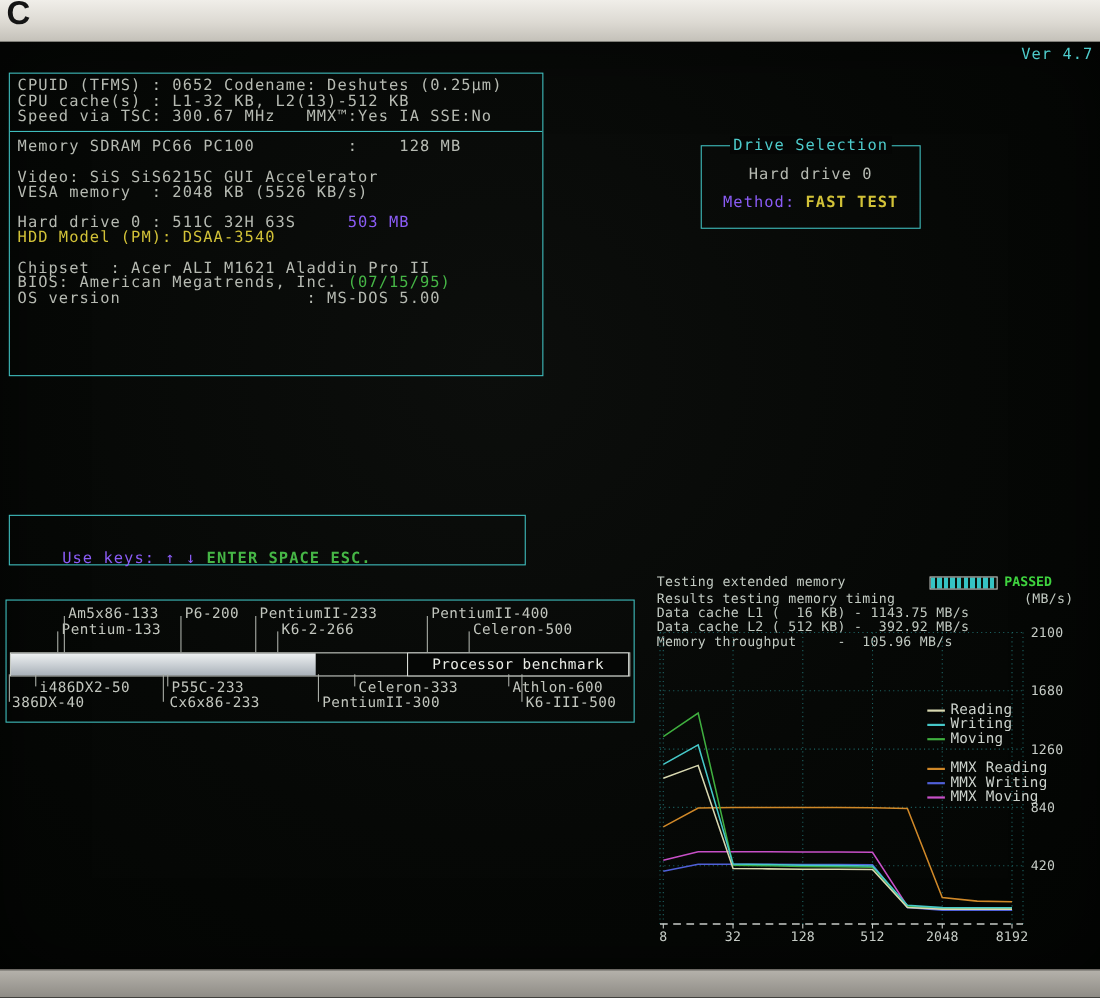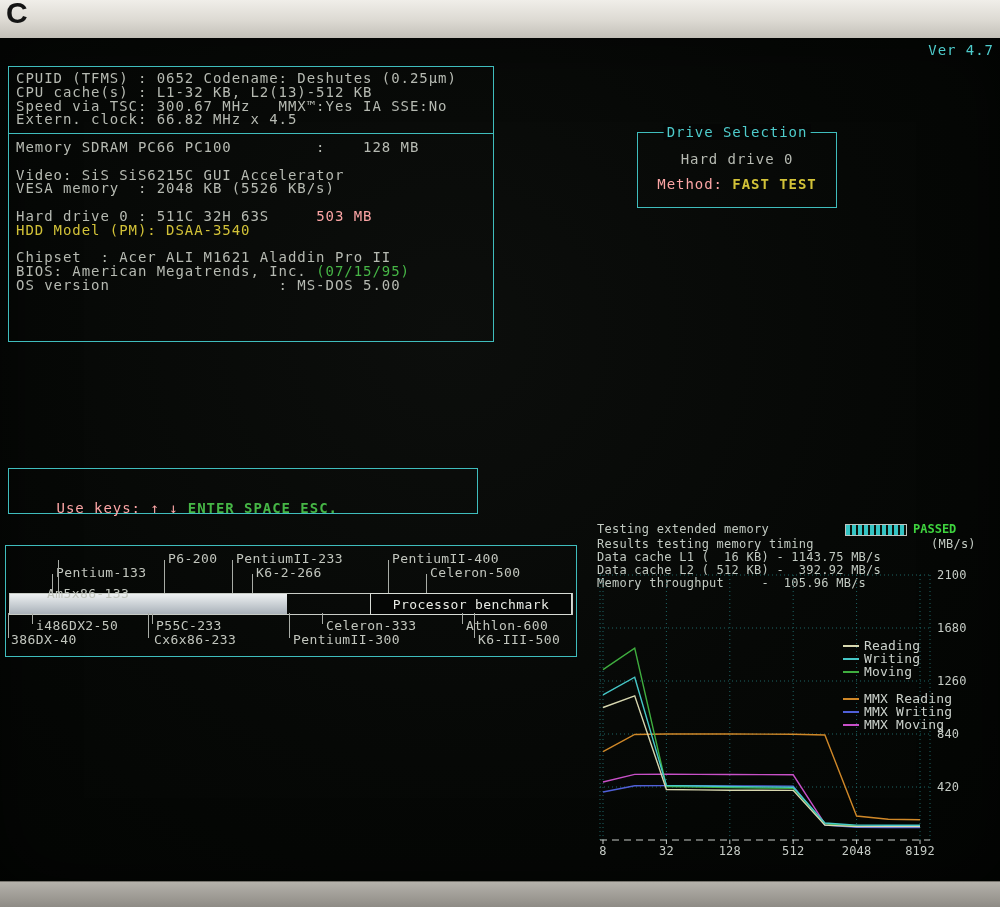--- a/index.html
+++ b/index.html
@@ -24,21 +24,21 @@
     background:linear-gradient(180deg,#253a7d,#131f4a);display:flex;align-items:center;justify-content:center;
     font:bold 13px "Liberation Sans",sans-serif;color:#e8d84e;}
   .badge-smartcontrol{display:flex;flex-direction:column;align-items:center;gap:2px;}
   .sc-icon{width:13px;height:13px;background:#fdfdfb;border:1px solid #b9b6ae;border-radius:2px;}
   .sc-label{font-family:"Liberation Sans",sans-serif;font-size:7px;color:#6d6a64;}
   
   .screen{position:absolute;left:0;top:38px;width:1000px;height:844px;
     background:radial-gradient(ellipse at 45% 35%,#0c0e0c 0%,#060806 55%,#030503 100%);
     box-shadow:inset 0 0 70px rgba(0,0,0,.55);}
   .panel{position:absolute;border:1px solid #3fbdbd;}
-  .c-gray{color:#b6bab2}.c-white{color:#fca5a5}.c-yellow{color:#d2c238}
+  .c-gray{color:#b6bab2}.c-white{color:#8b5cf6}.c-yellow{color:#d2c238}
   .c-green{color:#46b646}.c-cyan{color:#4ecccc}
   .bold{font-weight:bold}
   .version{position:absolute;right:6px;top:42px;font-size:14px;letter-spacing:.95px;}
   
   .sys-panel{left:8px;top:66px;width:470px;height:264px;padding:5px 7px;box-sizing:content-box;}
   .sysline{height:13.8px;line-height:13.8px;font-size:14px;letter-spacing:.95px;white-space:pre;}
   .sys-divider{height:13.8px;position:relative;}
   .sys-divider:before{content:"";position:absolute;left:-7px;right:-7px;top:6px;border-top:1px solid #3fbdbd;}
   
   .drive-panel{left:637px;top:100px;width:198px;height:74px;margin-top:32px;}
@@ -82,21 +82,20 @@
 
   <div class="screen"></div>
 
   <div class="version c-cyan">Ver 4.7</div>
 
   <div class="panel sys-panel">
     <div>
         <div class="sysline"><span class="c-gray">CPUID (TFMS) : 0652 Codename: Deshutes (0.25µm)</span></div>
         <div class="sysline"><span class="c-gray">CPU cache(s) : L1-32 KB, L2(13)-512 KB</span></div>
         <div class="sysline"><span class="c-gray">Speed via TSC: 300.67 MHz   MMX™:Yes IA SSE:No</span></div>
-        <div class="sysline"><span class="c-gray">Extern. clock: 66.82 MHz x 4.5</span></div>
         <div class="sys-divider"></div>
         <div class="sysline"><span class="c-gray">Memory SDRAM PC66 PC100         :    128 MB</span></div>
         <div class="sysline"> </div>
         <div class="sysline"><span class="c-gray">Video: SiS SiS6215C GUI Accelerator</span></div>
         <div class="sysline"><span class="c-gray">VESA memory  : 2048 KB (5526 KB/s)</span></div>
         <div class="sysline"> </div>
         <div class="sysline"><span class="c-gray">Hard drive 0 : 511C 32H 63S</span><span class="c-white">     503 MB</span></div>
         <div class="sysline"><span class="c-yellow">HDD Model (PM): DSAA-3540</span></div>
         <div class="sysline"> </div>
         <div class="sysline"><span class="c-gray">Chipset  : Acer ALI M1621 Aladdin Pro II</span></div>
@@ -116,21 +115,21 @@
   <div class="panel keys-panel">
     <span class="c-white">Use keys: </span><span class="c-white">↑ ↓ </span><span class="c-green bold">ENTER SPACE ESC.</span>
   </div>
 
   <div class="panel bench-panel">
     <div class="bench-bar">
       <div class="bench-fill"></div>
       <div class="bench-titlebox">Processor benchmark</div>
     </div>
     <div>
-        <span class="bench-label" style="left: 41px; top: 5px; margin-top: 35px;">Am5x86-133</span>
+        <span class="bench-label" style="left: 56px; top: 5px;">Am5x86-133</span>
         <span class="bench-label" style="left: 162px; top: 5px;">P6-200</span>
         <span class="bench-label" style="left: 230px; top: 5px;">PentiumII-233</span>
         <span class="bench-label" style="left: 386px; top: 5px;">PentiumII-400</span>
         <span class="bench-label" style="left: 50px; top: 19px;">Pentium-133</span>
         <span class="bench-label" style="left: 250px; top: 19px;">K6-2-266</span>
         <span class="bench-label" style="left: 424px; top: 19px;">Celeron-500</span>
         <span class="bench-label" style="left: 30px; top: 72px;">i486DX2-50</span>
         <span class="bench-label" style="left: 150px; top: 72px;">P55C-233</span>
         <span class="bench-label" style="left: 320px; top: 72px;">Celeron-333</span>
         <span class="bench-label" style="left: 460px; top: 72px;">Athlon-600</span>

